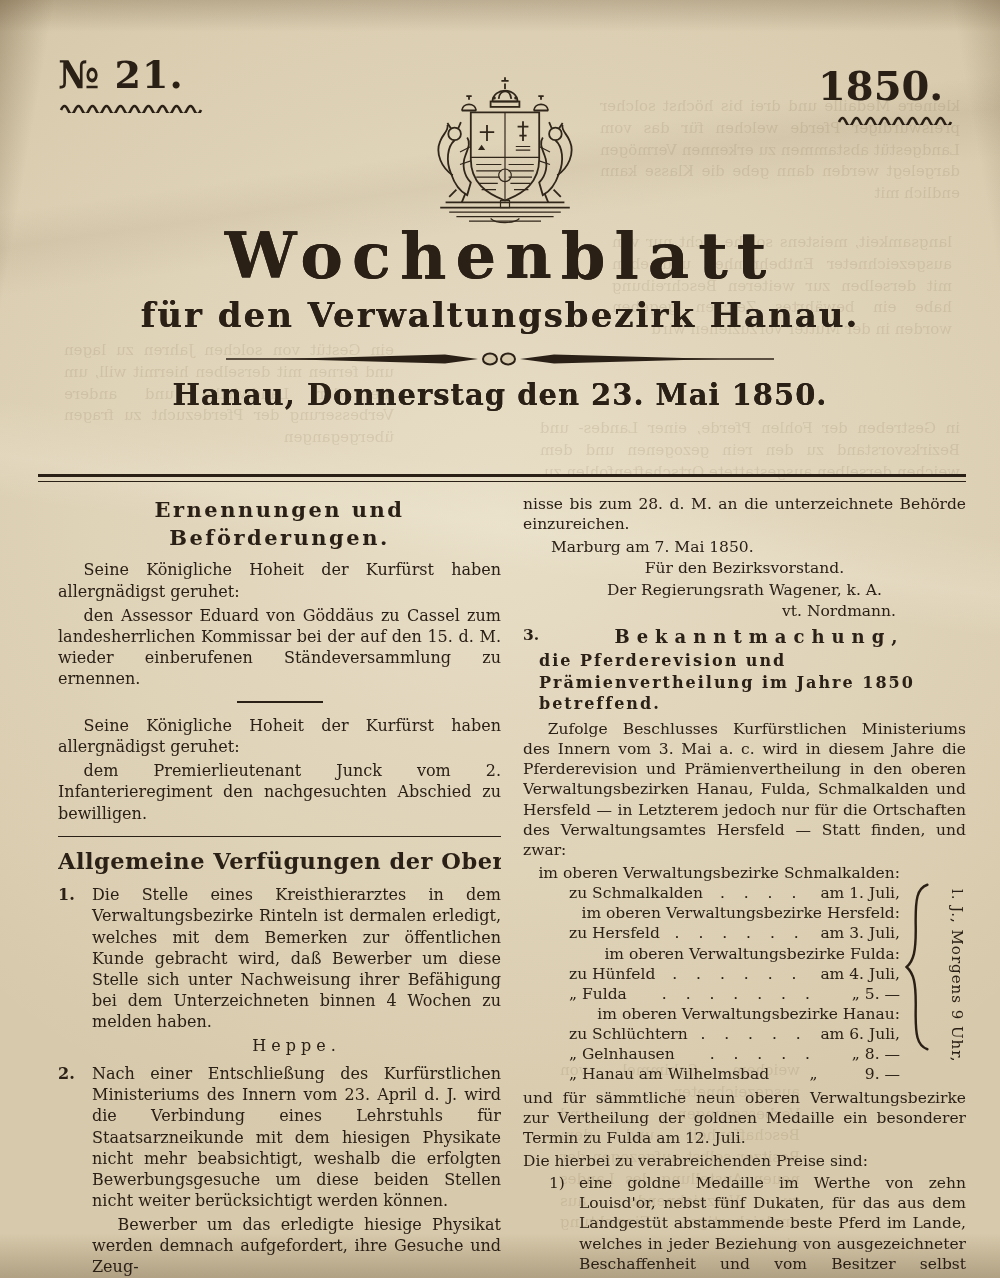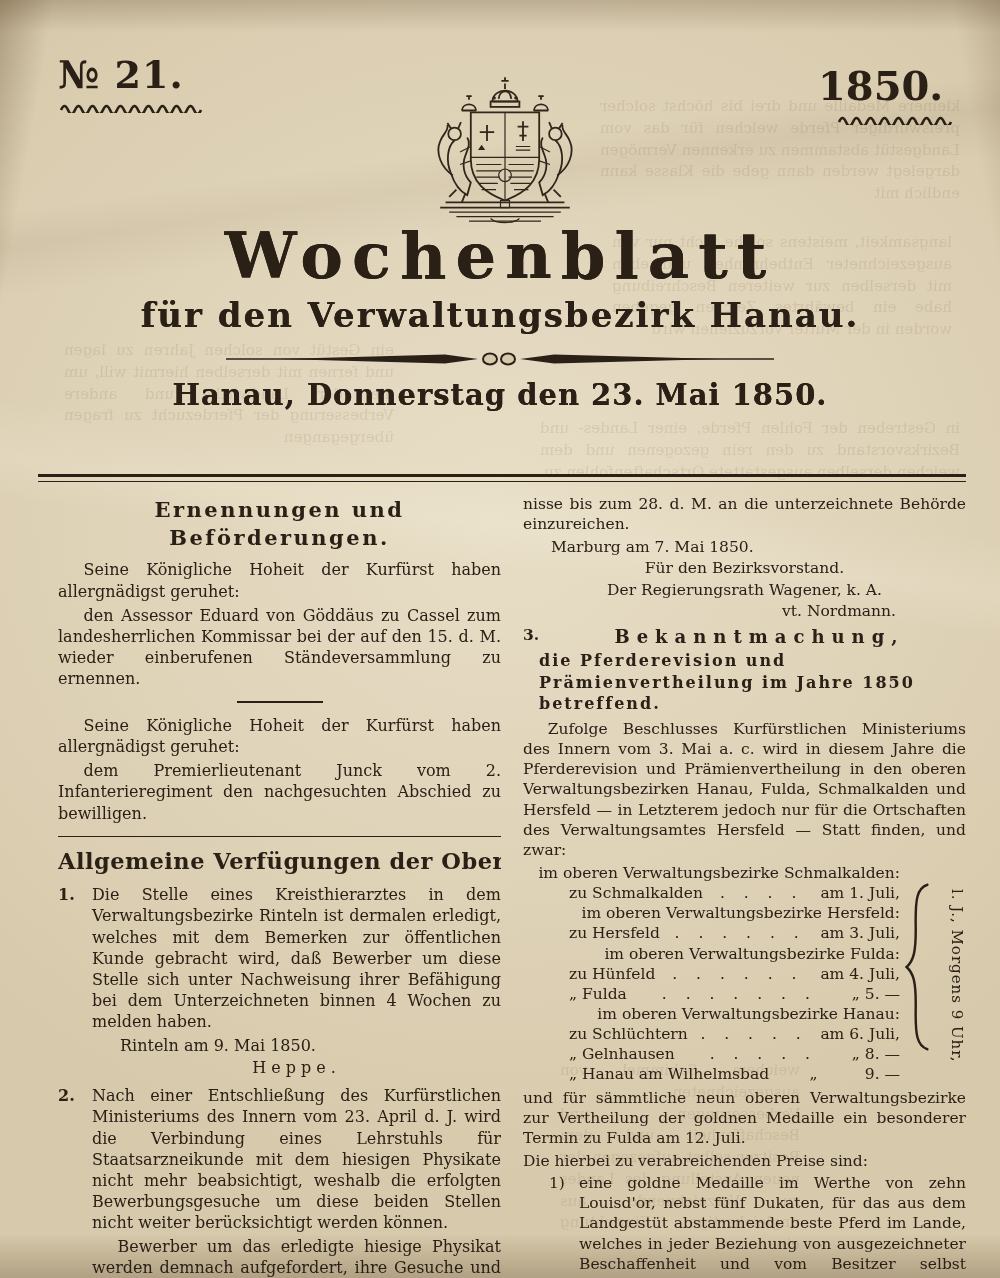--- a/index.html
+++ b/index.html
@@ -174,21 +174,20 @@
       <div class="rule-short"></div>
       <p class="indent">Seine Königliche Hoheit der Kurfürst haben allergnädigst geruhet:</p>
       <p class="indent">dem Premierlieutenant Junck vom 2. Infanterieregiment den nachgesuchten Abschied zu bewilligen.</p>
       <div class="rule-long"></div>
       <div class="sec-head2">Allgemeine Verfügungen der Oberbehörden.</div>
 
       <div class="hang">
         <span class="no">1.</span>
         <div class="body">
           <p style="margin-top:0;">Die Stelle eines Kreisthierarztes in dem Verwaltungsbezirke Rinteln ist dermalen erledigt, welches mit dem Bemerken zur öffentlichen Kunde gebracht wird, daß Bewerber um diese Stelle sich unter Nachweisung ihrer Befähigung bei dem Unterzeichneten binnen 4 Wochen zu melden haben.</p>
-          <p class="pl-date">Rinteln am 9. Mai 1850.</p>
           <p class="center spaced-name" style="margin:1px 0;">Heppe.</p>
         </div>
       </div>
 
       <div class="hang">
         <span class="no">2.</span>
         <div class="body">
           <p style="margin-top:0;">Nach einer Entschließung des Kurfürstlichen Ministeriums des Innern vom 23. April d. J. wird die Verbindung eines Lehrstuhls für Staatsarzneikunde mit dem hiesigen Physikate nicht mehr beabsichtigt, weshalb die erfolgten Bewerbungsgesuche um diese beiden Stellen nicht weiter berücksichtigt werden können.</p>
           <p class="indent">Bewerber um das erledigte hiesige Physikat werden demnach aufgefordert, ihre Gesuche und Zeug-</p>
         </div>

